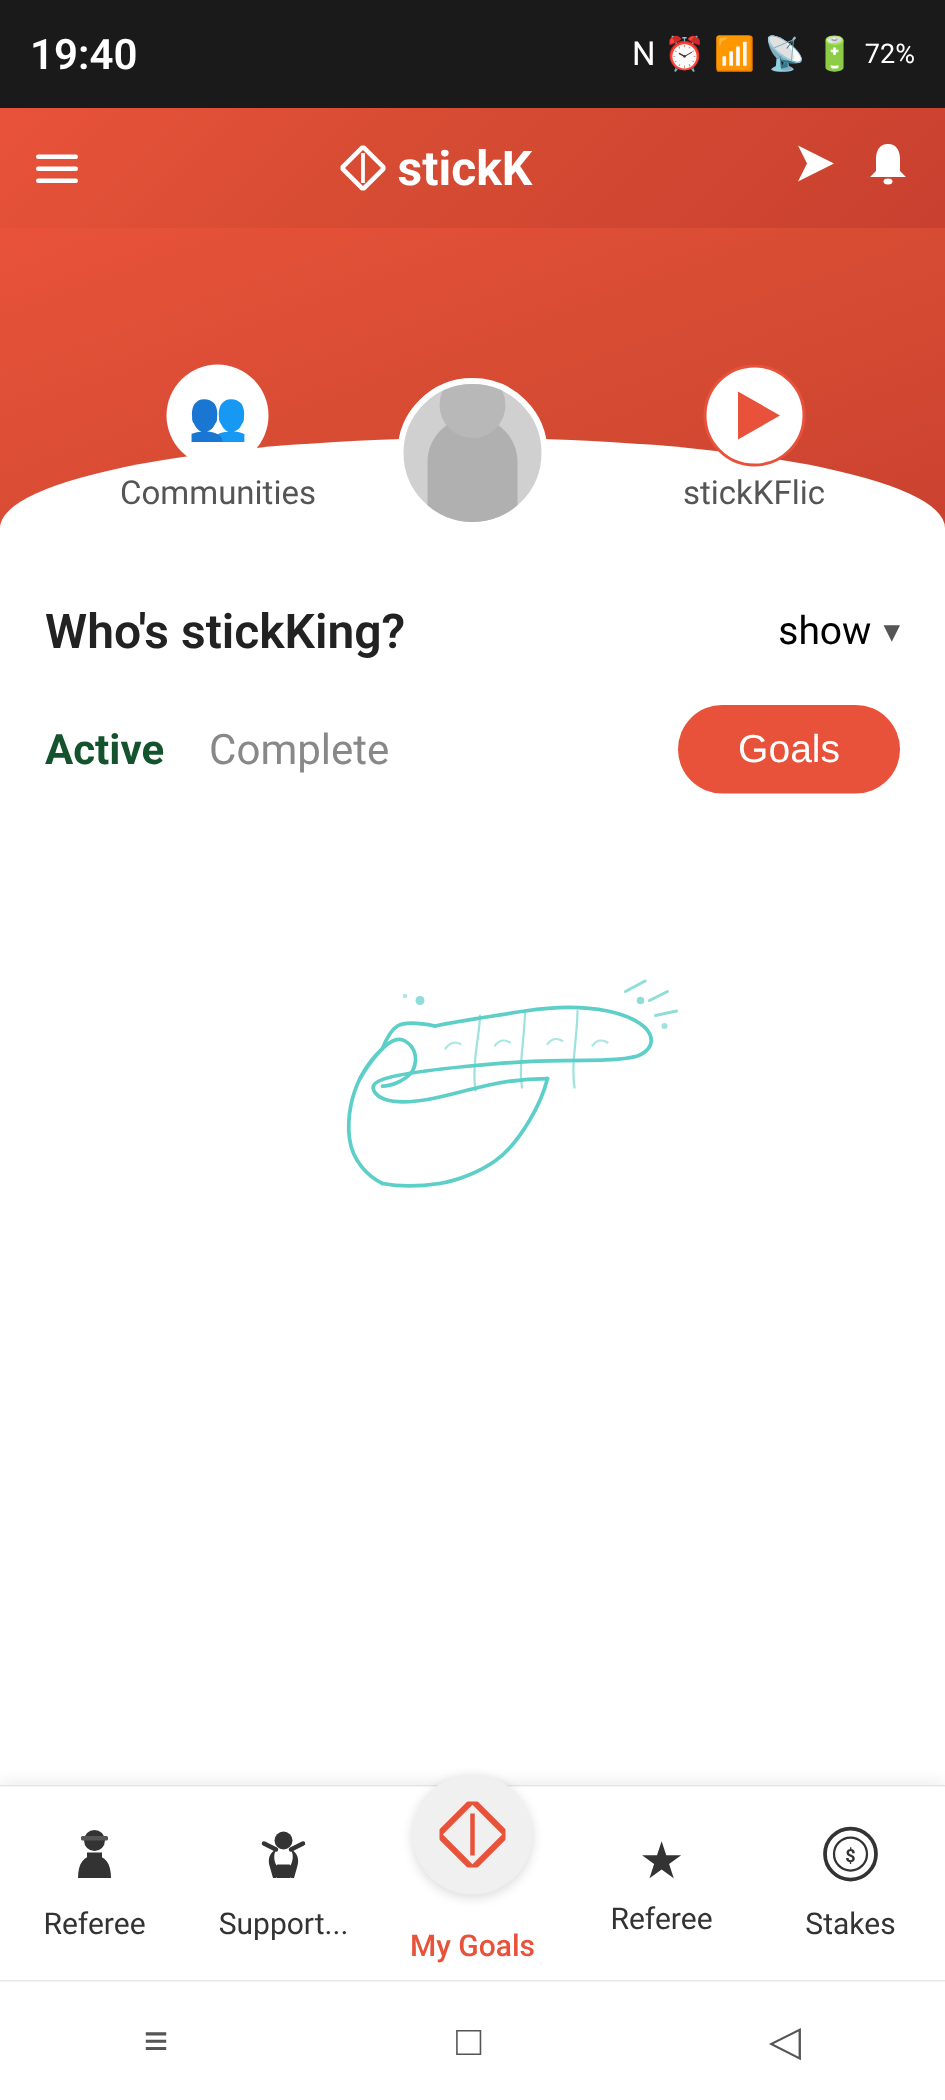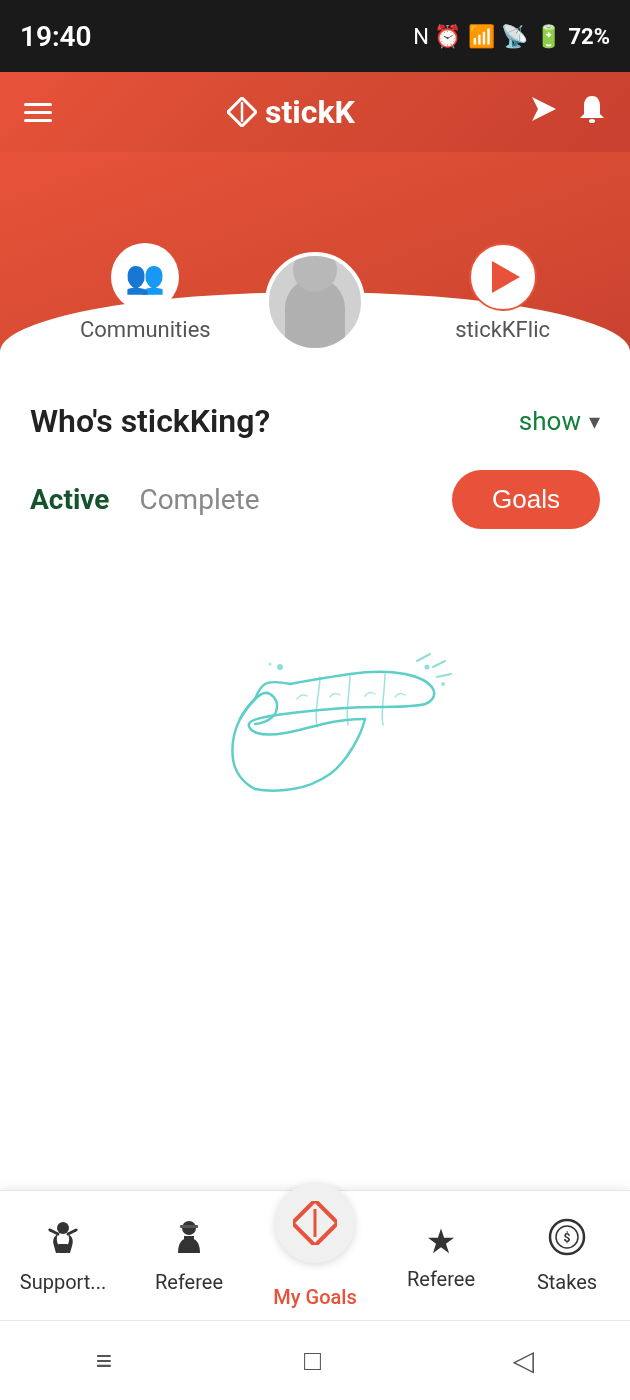--- a/index.html
+++ b/index.html
@@ -29,23 +29,22 @@
       color: white;
     }
     .status-icons {
       display: flex;
       align-items: center;
       gap: 6px;
       font-size: 22px;
       color: white;
     }
     .battery-text {
-      font-size: 22px;
-      color: white;
-      font-weight: bold;
+      font-size: 18px;
+      color: white;
     }
 
     
     .header {
       width: 100%;
       height: 80px;
       background: linear-gradient(135deg, #e8523a 0%, #d44a32 50%, #c94030 100%);
       display: flex;
       align-items: center;
       justify-content: space-between;
@@ -210,21 +209,21 @@
       color: #222;
     }
     .show-btn {
       display: flex;
       align-items: center;
       gap: 8px;
       cursor: pointer;
     }
     .show-text {
       font-size: 26px;
-      color: #15803d;
+      color: #000000;
       margin-left: 25px;
     }
     .chevron-down {
       font-size: 22px;
       color: #555;
     }
 
     
     .tabs-row {
       display: flex;
@@ -469,43 +468,43 @@
       <path d="M220 88 C223 84 227 84 230 86" stroke="#5ecec8" stroke-width="1.5" fill="none" stroke-linecap="round" opacity="0.5"></path>
     </svg>
   </div>
 
 </div>
 
 <div class="bottom-nav">
   <div class="nav-item">
     <span class="nav-icon">
       <svg width="38" height="38" viewBox="0 0 38 38" fill="none">
+        <circle cx="19" cy="10" r="7" fill="#333"></circle>
+        <path d="M8 35 C8 25 12 20 19 20 C26 20 30 25 30 35" fill="#333"></path>
+        <rect x="14" y="18" width="10" height="4" fill="#333"></rect>
+
+        <rect x="10" y="7" width="18" height="3" rx="1" fill="#555"></rect>
+      </svg>
+    </span>
+    <span class="nav-label">Referee</span>
+  </div>
+
+  <div class="nav-item">
+    <span class="nav-icon">
+      <svg width="38" height="38" viewBox="0 0 38 38" fill="none">
         <circle cx="19" cy="10" r="6" fill="#333"></circle>
         <path d="M10 28 C8 22 10 18 14 16 C12 20 13 24 14 26 L14 35 L12 35Z" fill="#333"></path>
         <path d="M28 28 C30 22 28 18 24 16 C26 20 25 24 24 26 L24 35 L26 35Z" fill="#333"></path>
 
         <path d="M14 16 L6 12" stroke="#333" stroke-width="3" stroke-linecap="round"></path>
         <path d="M24 16 L32 12" stroke="#333" stroke-width="3" stroke-linecap="round"></path>
         <rect x="14" y="26" width="10" height="9" rx="1" fill="#333"></rect>
       </svg>
     </span>
     <span class="nav-label">Support...</span>
-  </div>
-
-  <div class="nav-item">
-    <span class="nav-icon">
-      <svg width="38" height="38" viewBox="0 0 38 38" fill="none">
-        <circle cx="19" cy="10" r="7" fill="#333"></circle>
-        <path d="M8 35 C8 25 12 20 19 20 C26 20 30 25 30 35" fill="#333"></path>
-        <rect x="14" y="18" width="10" height="4" fill="#333"></rect>
-
-        <rect x="10" y="7" width="18" height="3" rx="1" fill="#555"></rect>
-      </svg>
-    </span>
-    <span class="nav-label">Referee</span>
   </div>
 
   <div class="nav-item-center">
     <div class="nav-center-circle">
       <svg width="44" height="44" viewBox="0 0 44 44" fill="none">
         <polygon points="6,6 38,6 38,38 6,38" fill="none" stroke="#e8523a" stroke-width="4" transform="rotate(45 22 22)"></polygon>
         <line x1="22" y1="8" x2="22" y2="36" stroke="#e8523a" stroke-width="3"></line>
       </svg>
     </div>
     <span class="nav-label-active">My Goals</span>

